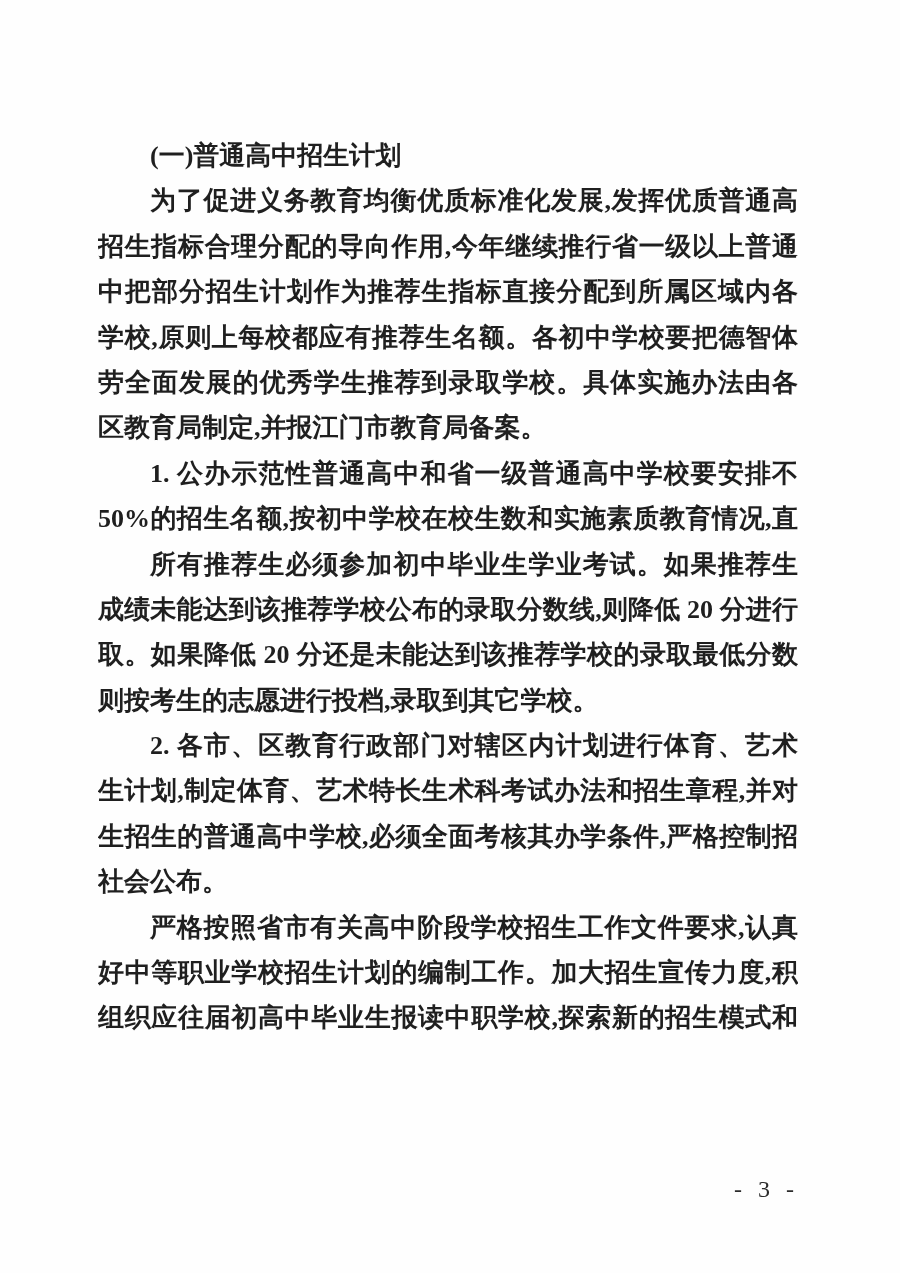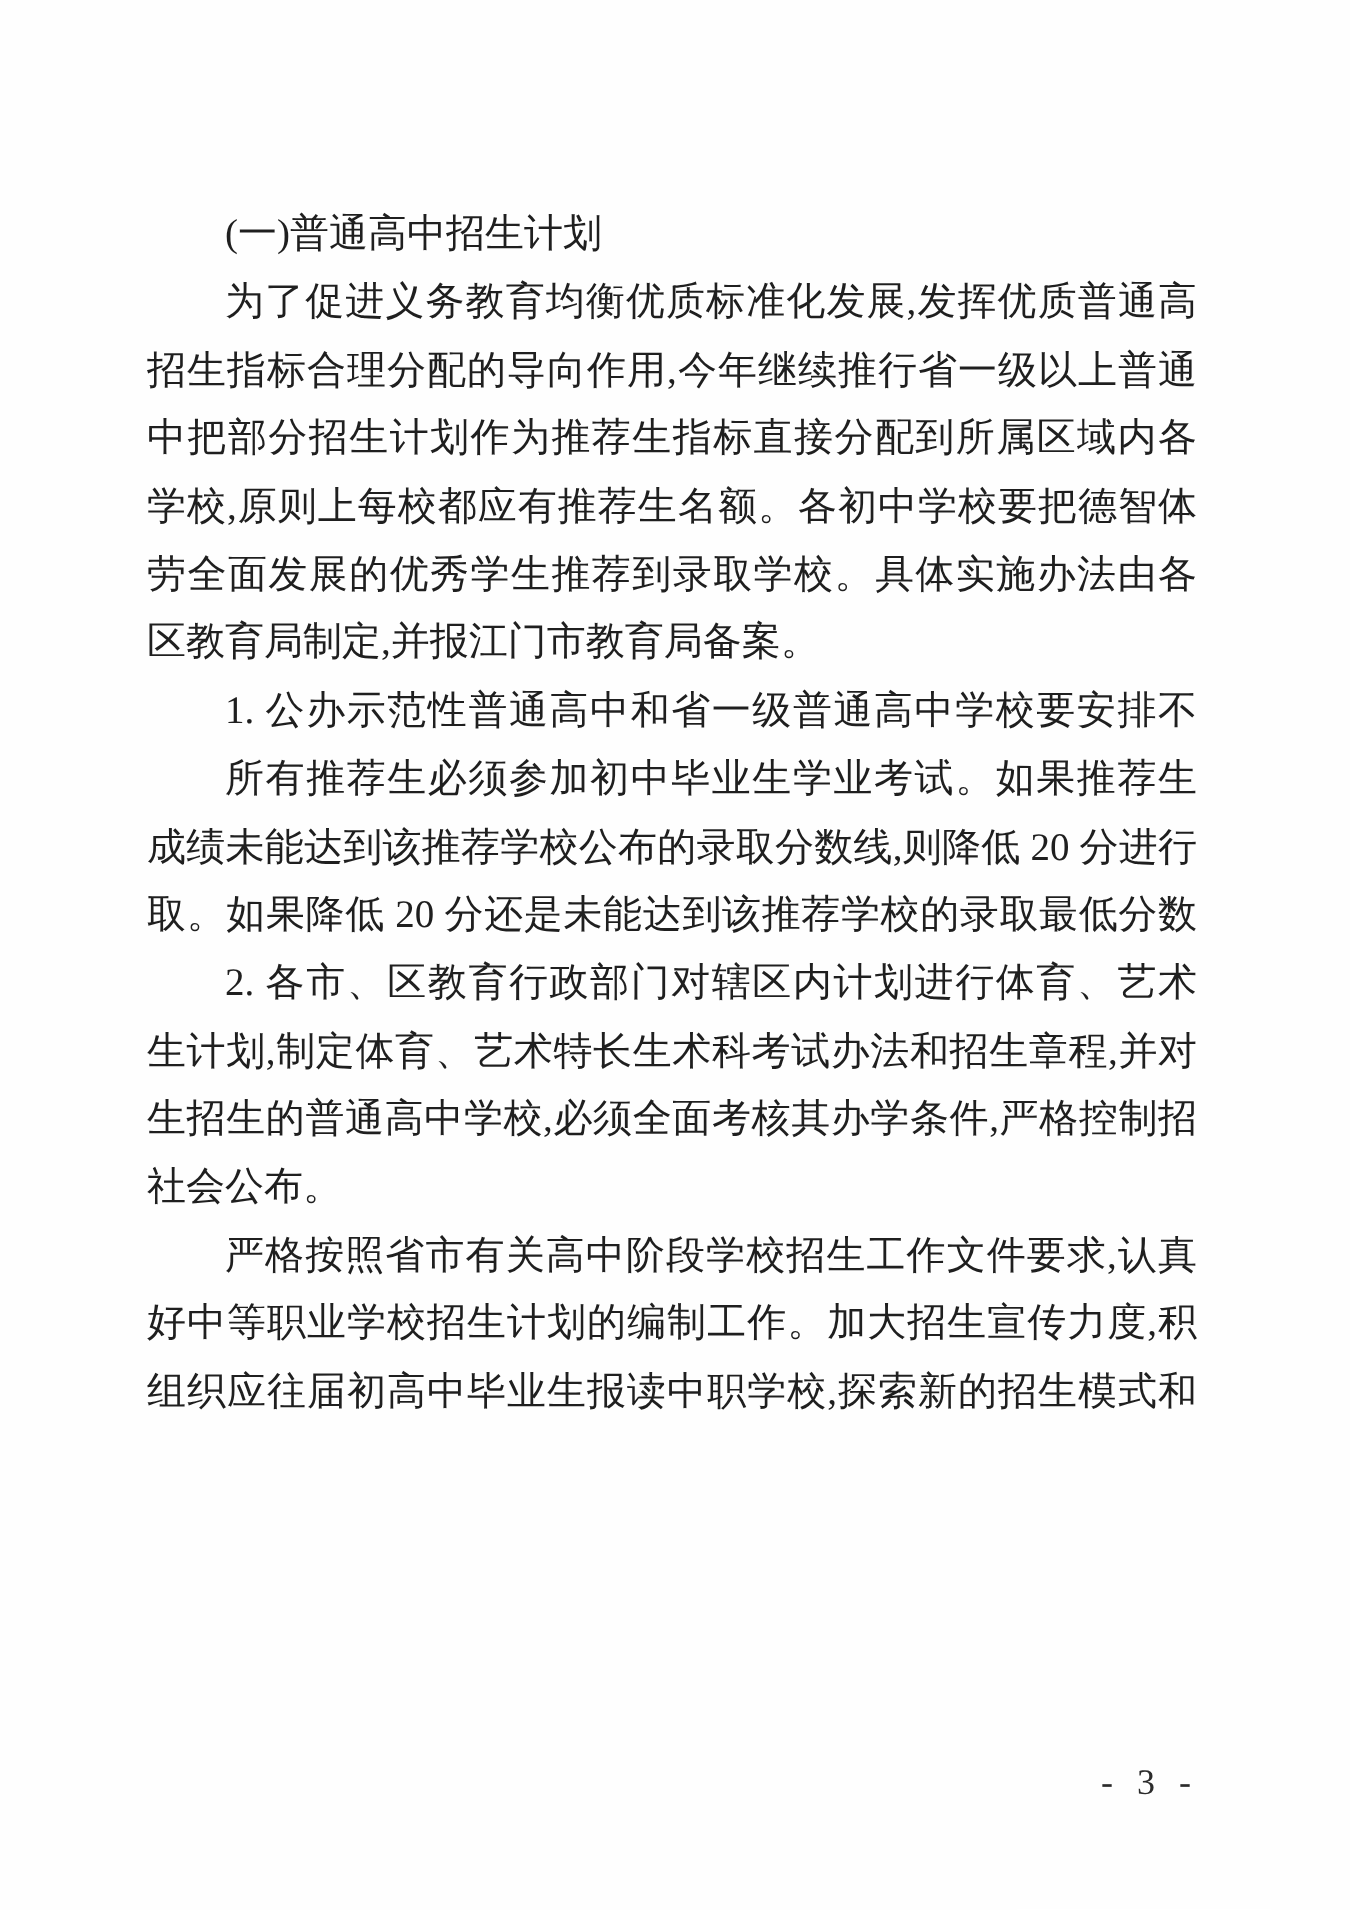--- a/index.html
+++ b/index.html
@@ -16,20 +16,21 @@
     font-family: "Liberation Serif", "DejaVu Serif", serif;
     color: #1f1f1f;
   }
   .doc {
     position: absolute;
     left: 98px;
     top: 133px;
     width: 700px;
     font-size: 26px;
     line-height: 45.4px;
+    font-weight: bold;
   }
   .para { margin: 0; padding: 0; }
   .line {
     height: 45.4px;
     overflow: hidden;
     text-align: left;
   }
   .just {
     text-align: justify;
     text-align-last: justify;
@@ -68,26 +69,28 @@
       <div class="line just indent">为了促进义务教育均衡优质标准化发展,发挥优质普通高中</div>
       <div class="line just">招生指标合理分配的导向作用,今年继续推行省一级以上普通高</div>
       <div class="line just">中把部分招生计划作为推荐生指标直接分配到所属区域内各初中</div>
       <div class="line just">学校,原则上每校都应有推荐生名额。各初中学校要把德智体美</div>
       <div class="line just">劳全面发展的优秀学生推荐到录取学校。具体实施办法由各市、</div>
       <div class="line last-line">区教育局制定,并报江门市教育局备案。</div>
     </div>
 
     <div class="para">
       <div class="line just indent">1. 公办示范性普通高中和省一级普通高中学校要安排不低于</div>
+      <div class="line just">50%的招生名额,按初中学校在校生数和实施素质教育情况,直</div>
     </div>
 
     <div class="para">
       <div class="line just indent">所有推荐生必须参加初中毕业生学业考试。如果推荐生考试</div>
       <div class="line just">成绩未能达到该推荐学校公布的录取分数线,则降低 20 分进行录</div>
       <div class="line just">取。如果降低 20 分还是未能达到该推荐学校的录取最低分数线,</div>
+      <div class="line last-line">则按考生的志愿进行投档,录取到其它学校。</div>
     </div>
 
     <div class="para">
       <div class="line just indent">2. 各市、区教育行政部门对辖区内计划进行体育、艺术特长</div>
       <div class="line just">生计划,制定体育、艺术特长生术科考试办法和招生章程,并对</div>
       <div class="line just">生招生的普通高中学校,必须全面考核其办学条件,严格控制招</div>
       <div class="line last-line">社会公布。</div>
     </div>
 
 

